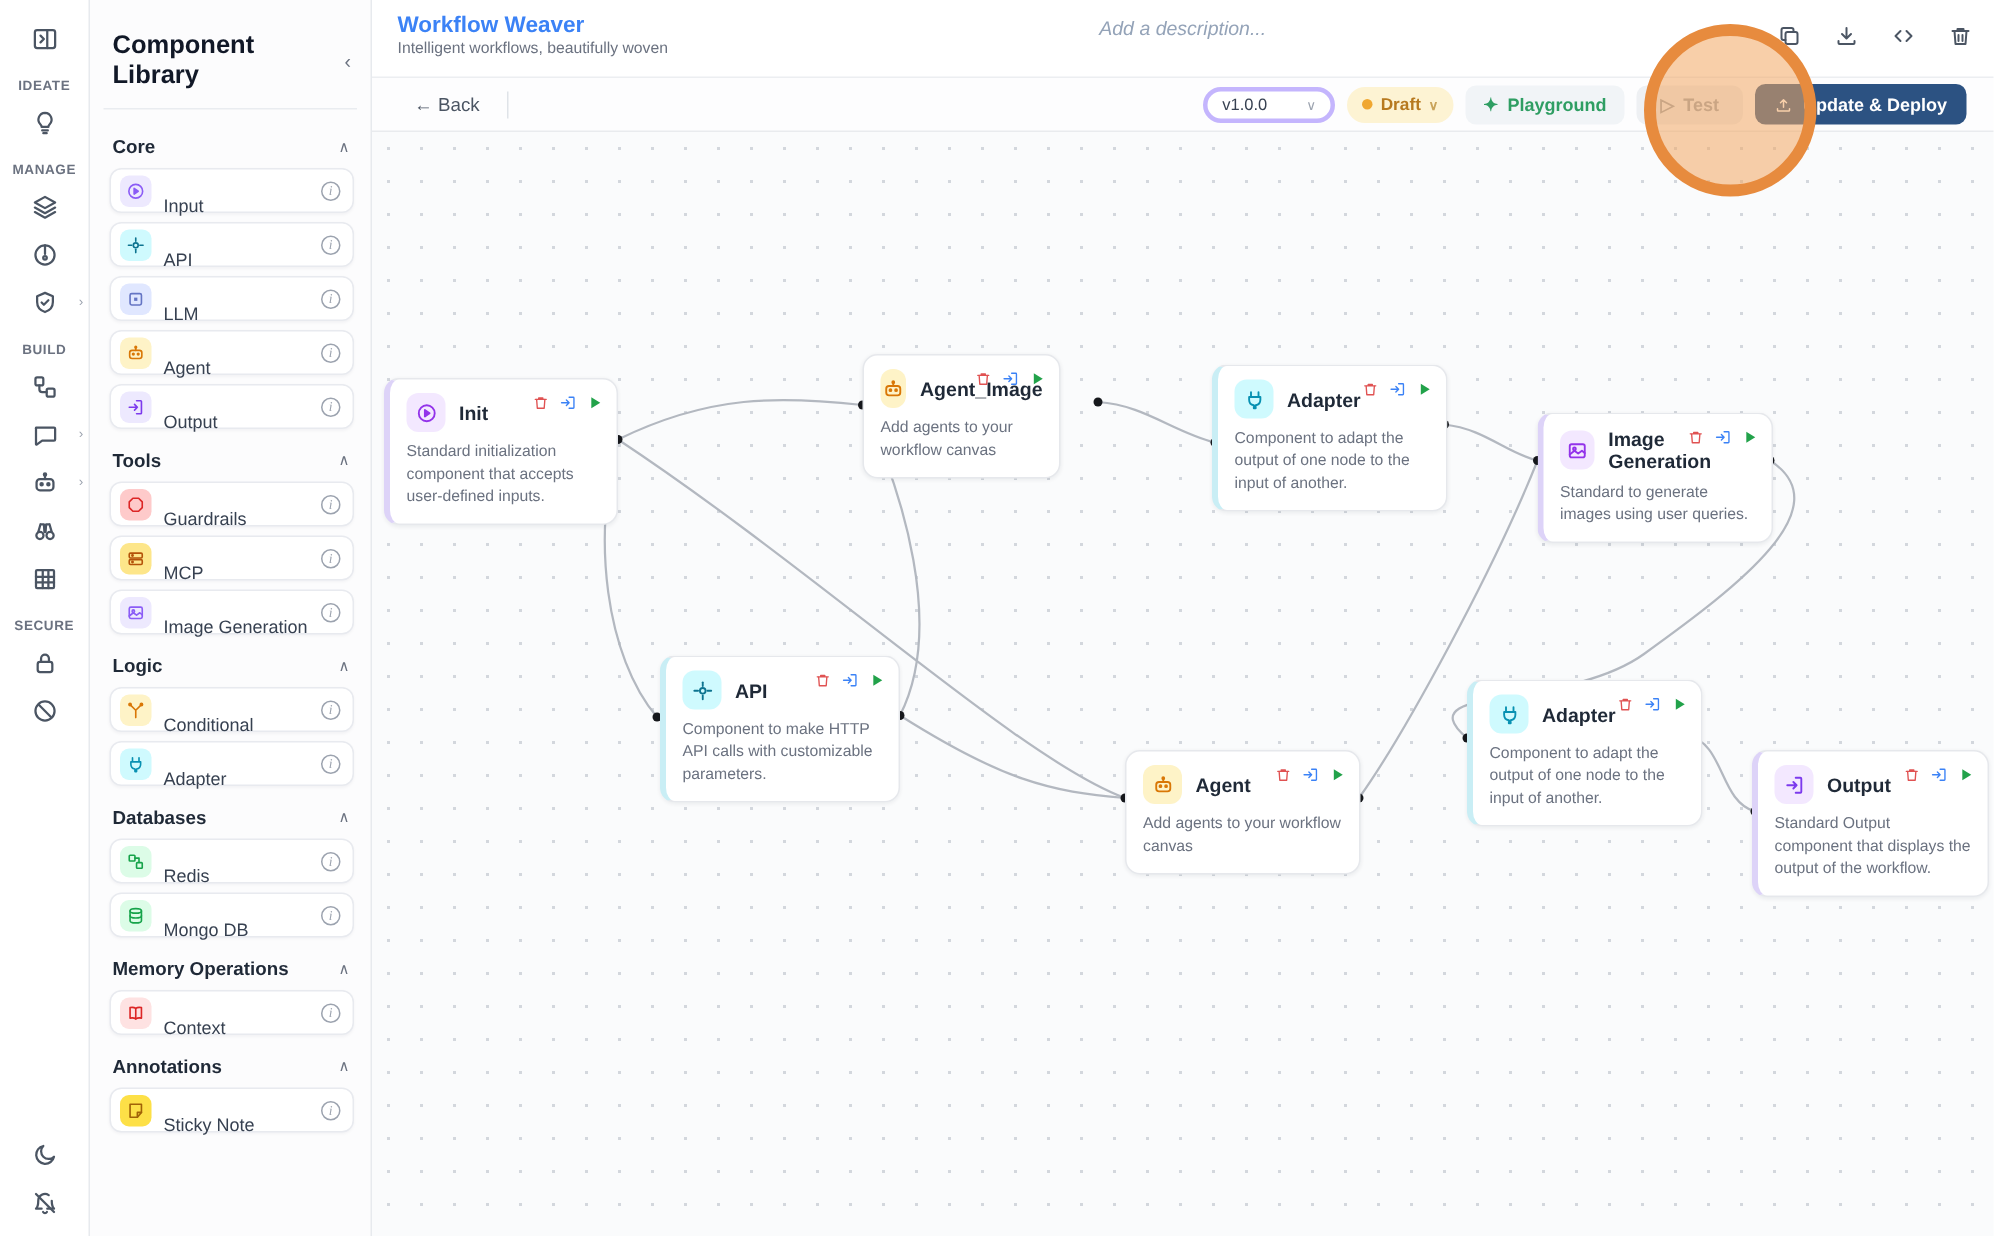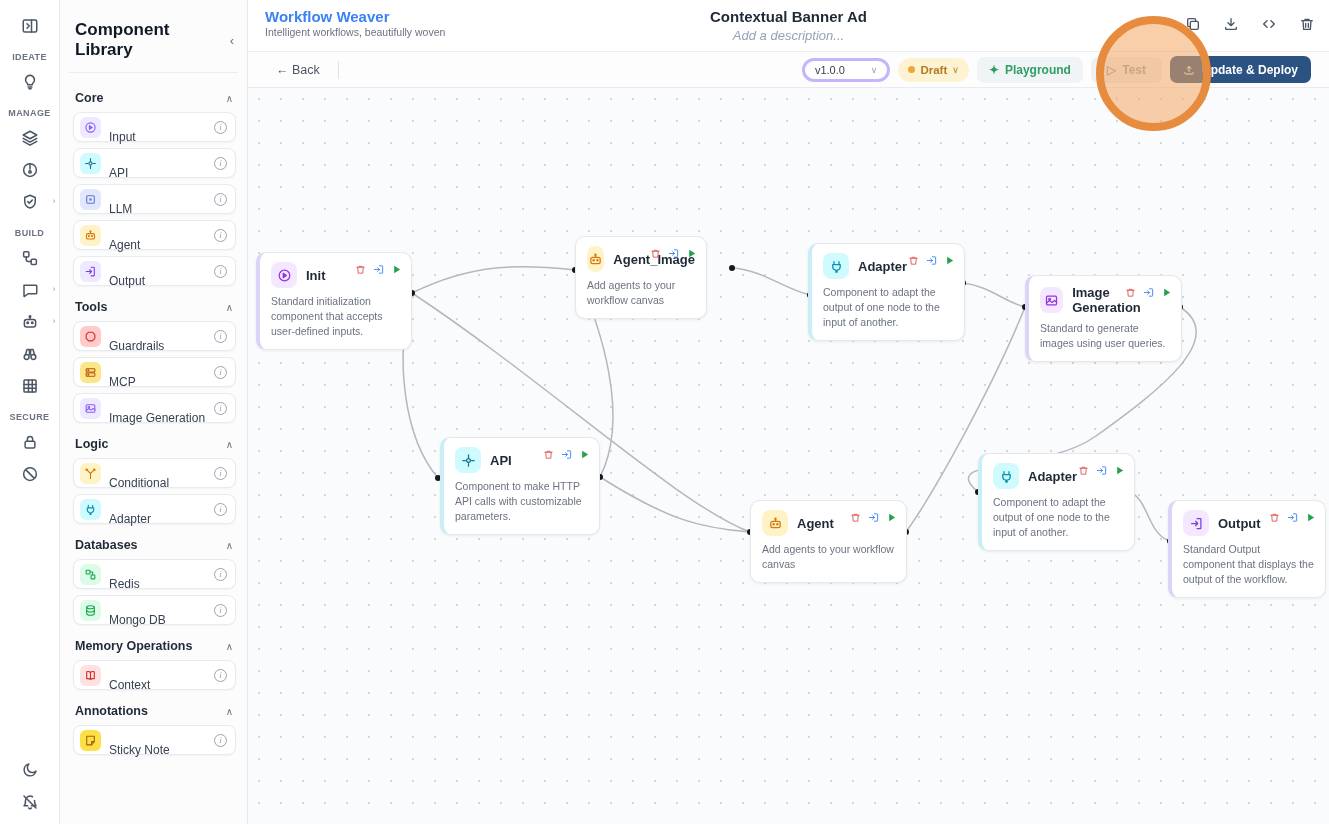--- a/index.html
+++ b/index.html
@@ -388,21 +388,20 @@
 </div>
 
 <div class="main">
 
   <div class="app-header">
     <div class="hdr-left">
       <div class="app-title">Workflow Weaver</div>
       <div class="app-sub">Intelligent workflows, beautifully woven</div>
     </div>
     <div class="hdr-center">
-      <div class="doc-title">Contextual Banner Ad</div>
       <div class="doc-sub">Add a description...</div>
     </div>
     <div class="hdr-icons">
       <span><svg class="ic" viewBox="0 0 24 24">
             <rect x="8" y="8" width="12" height="12" rx="2"></rect>
             <path d="M16 8V6a2 2 0 0 0-2-2H6a2 2 0 0 0-2 2v8a2 2 0 0 0 2 2h2"></path>
           </svg></span>
       <span><svg class="ic" viewBox="0 0 24 24">
             <path d="M12 4v10m-4.5-4L12 14.5 16.5 10"></path>
             <path d="M4 17v2a1 1 0 0 0 1 1h14a1 1 0 0 0 1-1v-2"></path>

